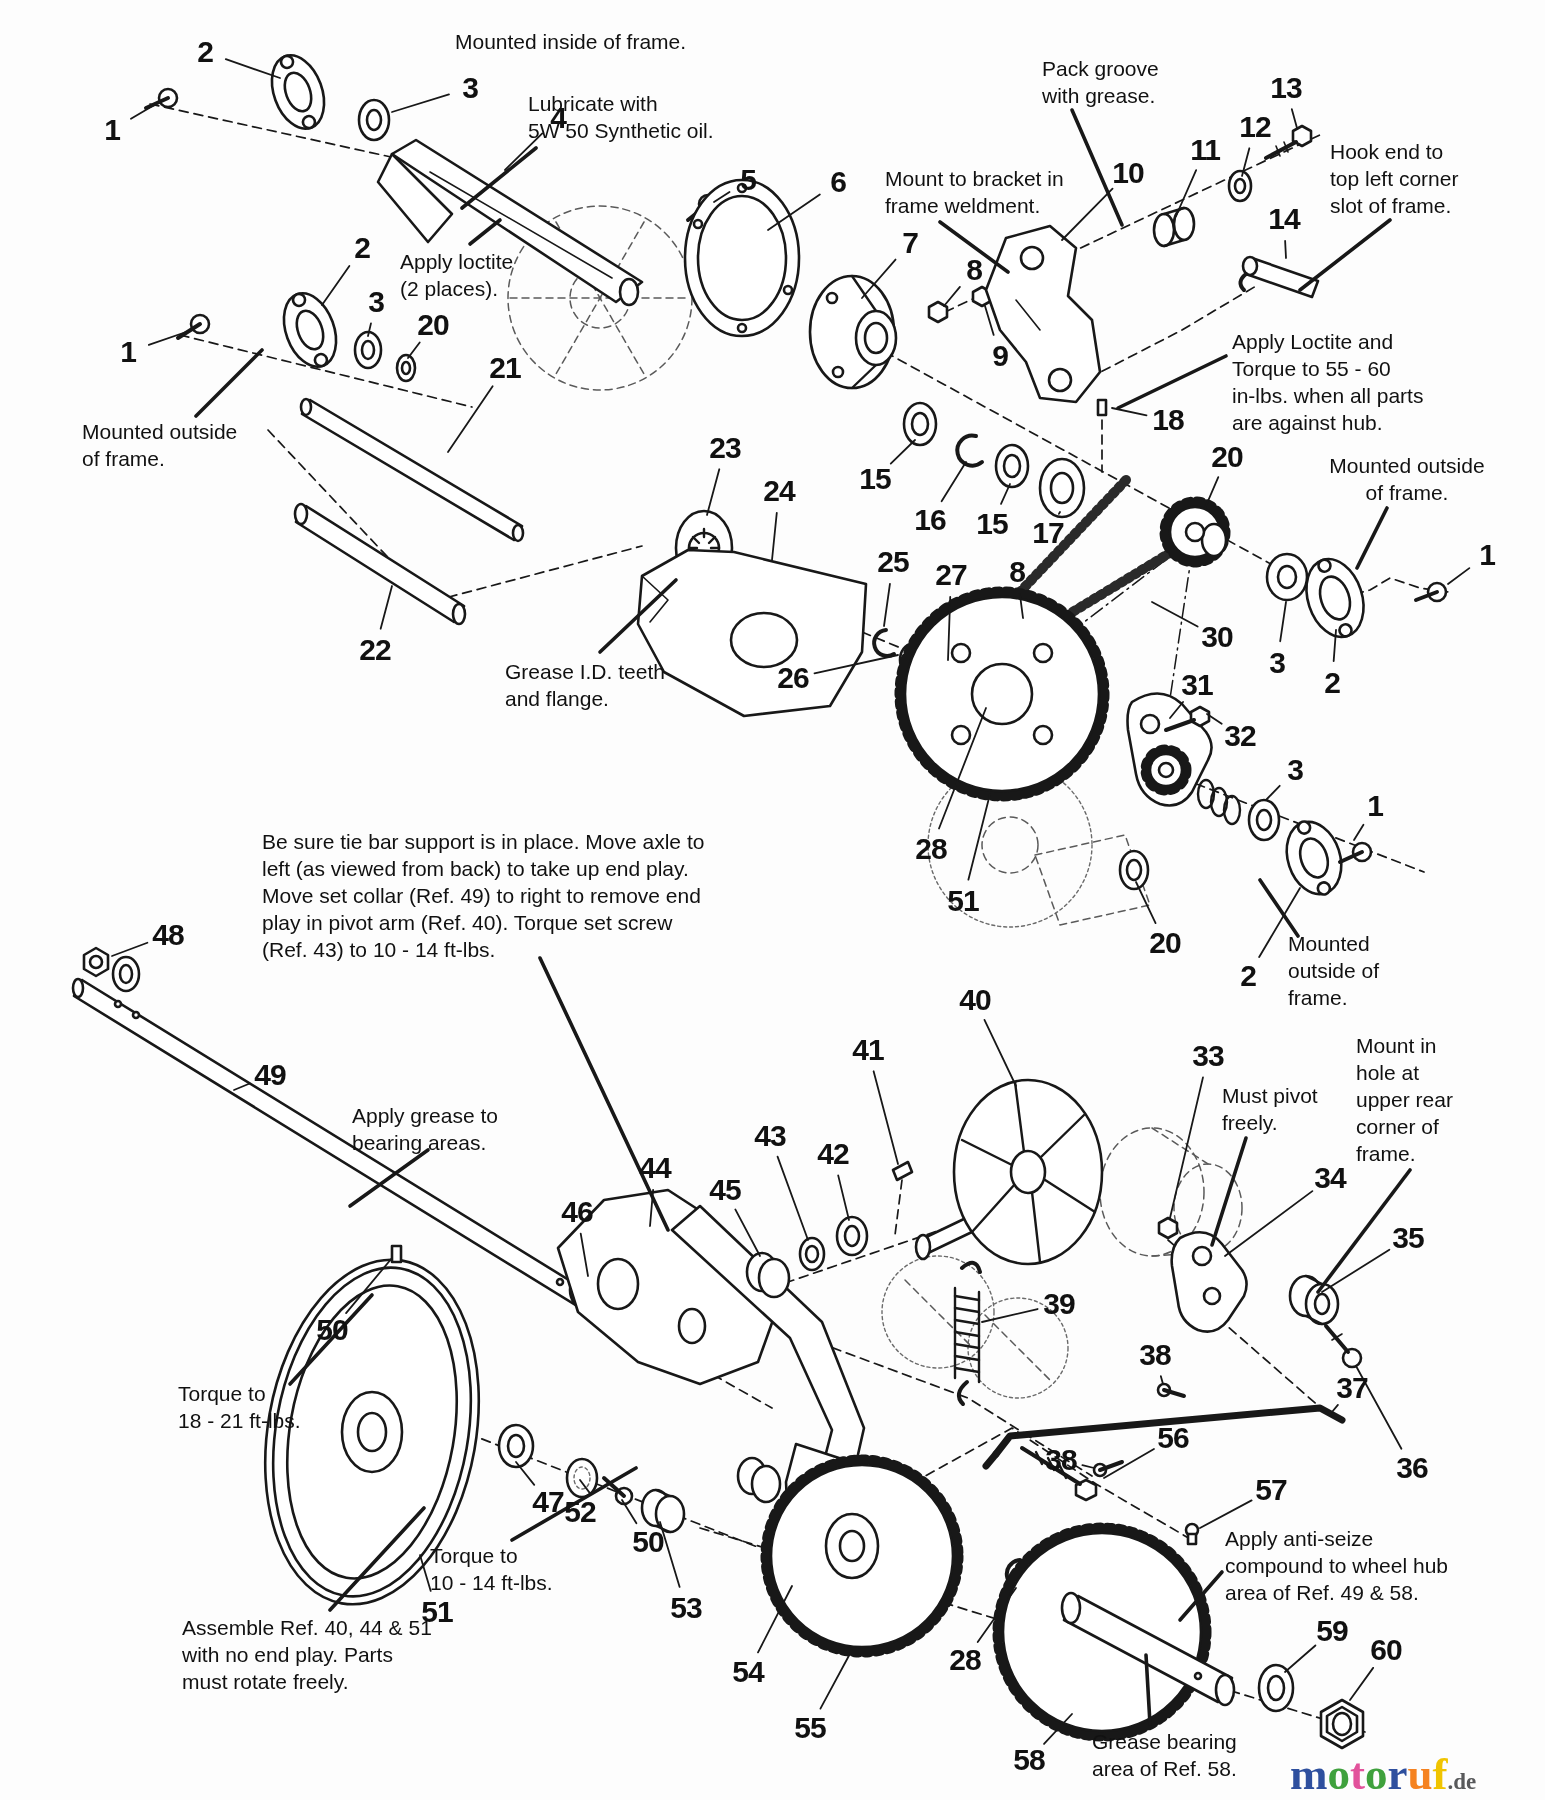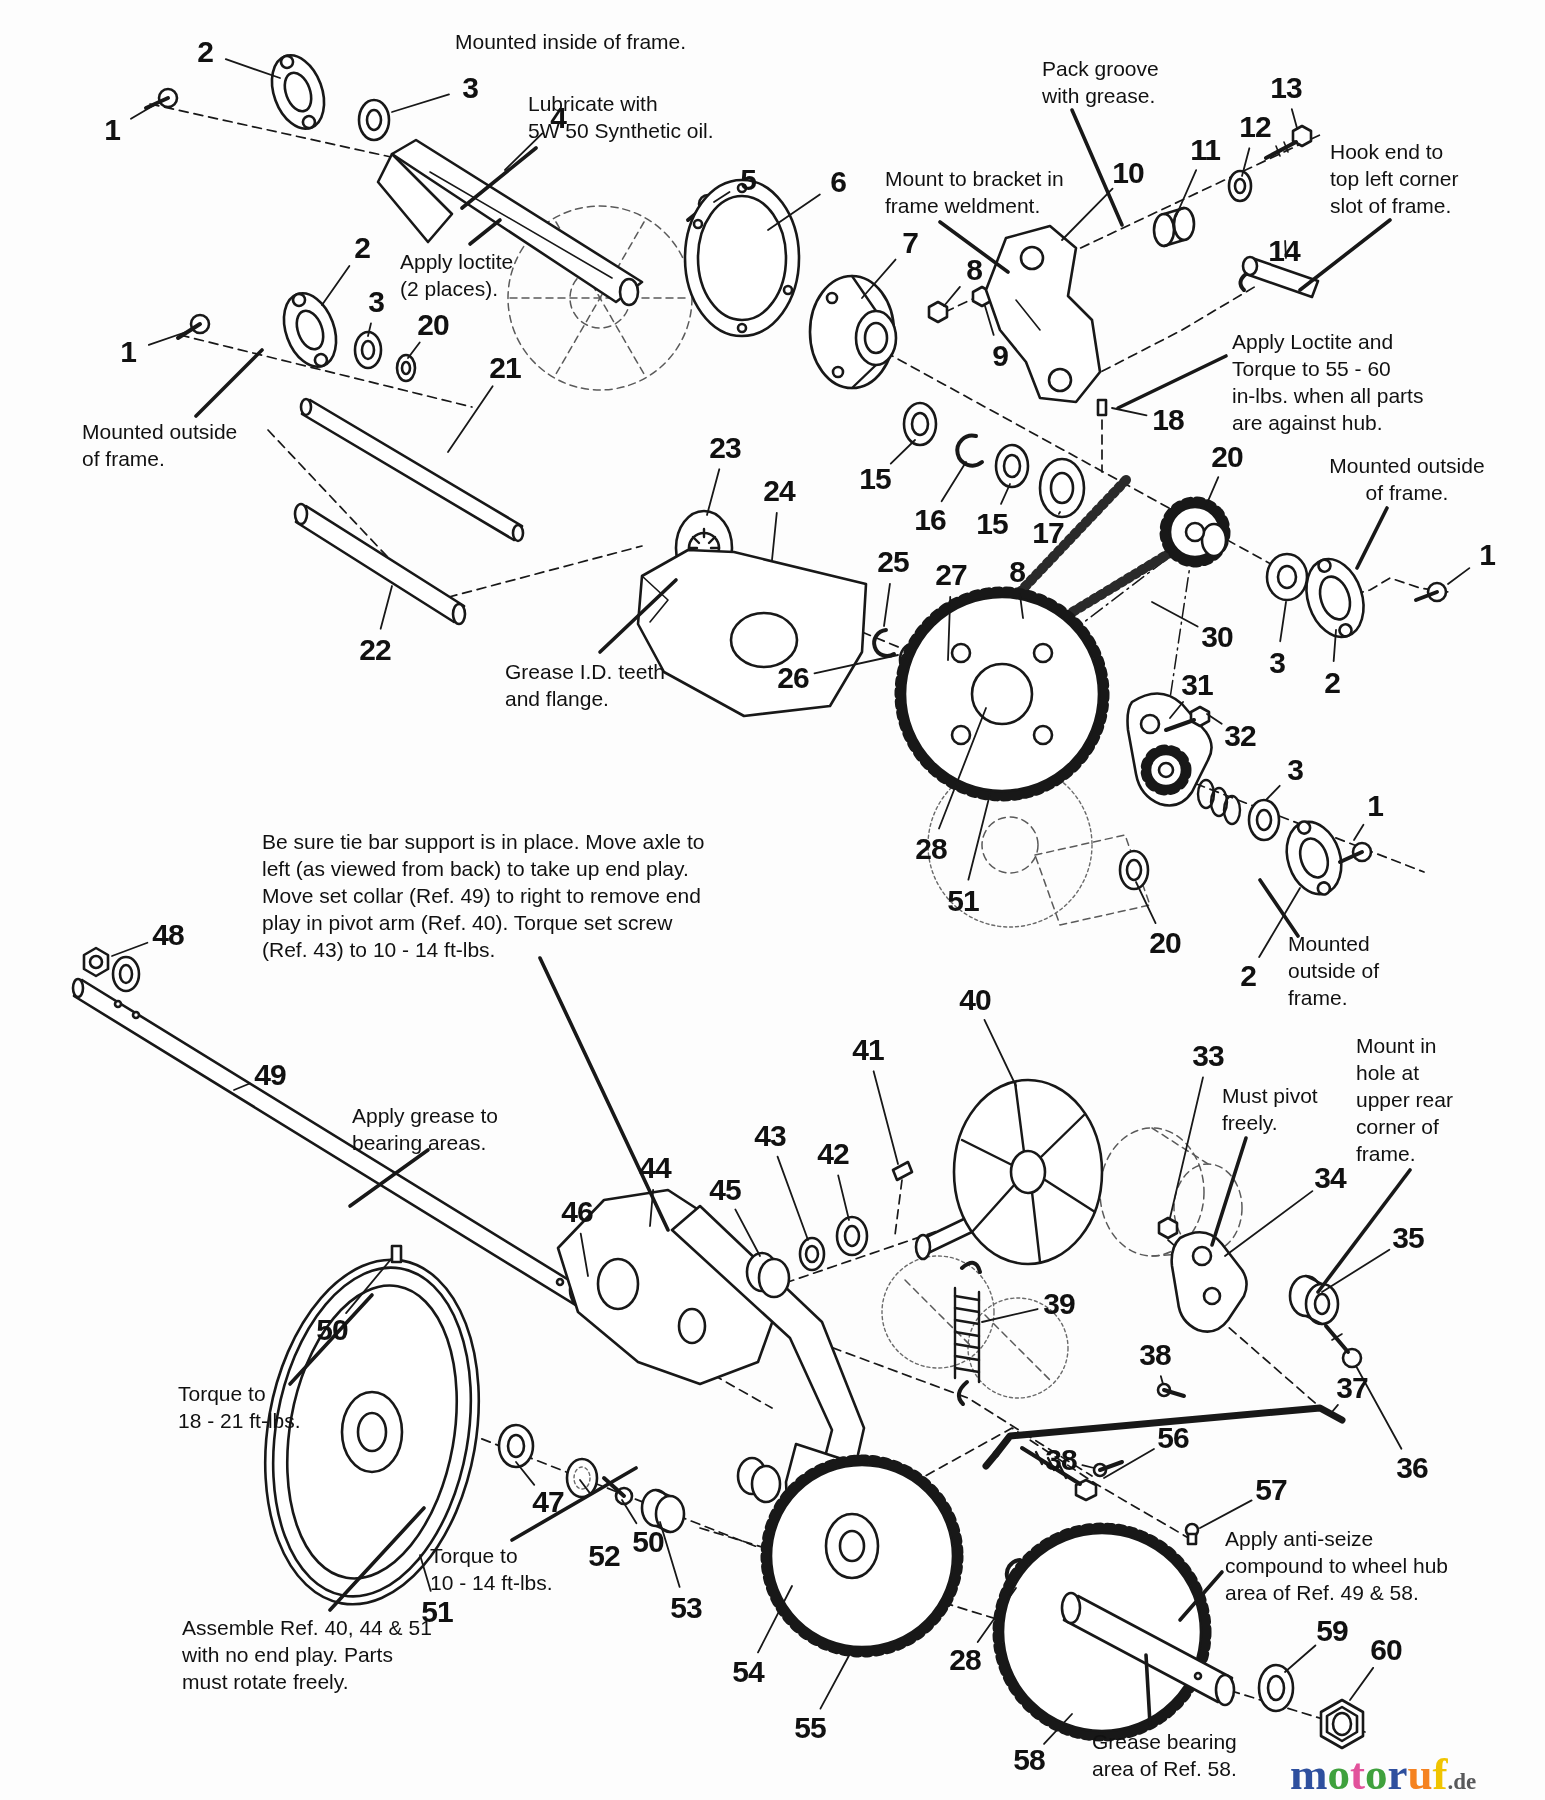--- a/index.html
+++ b/index.html
@@ -517,21 +517,21 @@
       <div class="pnum" style="left: 558px; top: 118px;">4</div>
       <div class="pnum" style="left: 748px; top: 180px;">5</div>
       <div class="pnum" style="left: 838px; top: 182px;">6</div>
       <div class="pnum" style="left: 910px; top: 243px;">7</div>
       <div class="pnum" style="left: 974px; top: 270px;">8</div>
       <div class="pnum" style="left: 1000px; top: 356px;">9</div>
       <div class="pnum" style="left: 1128px; top: 173px;">10</div>
       <div class="pnum" style="left: 1205px; top: 150px;">11</div>
       <div class="pnum" style="left: 1255px; top: 127px;">12</div>
       <div class="pnum" style="left: 1286px; top: 88px;">13</div>
-      <div class="pnum" style="left: 1284px; top: 219px; margin-top: 32px;">14</div>
+      <div class="pnum" style="left: 1284px; top: 219px;">14</div>
       <div class="pnum" style="left: 362px; top: 248px;">2</div>
       <div class="pnum" style="left: 376px; top: 302px;">3</div>
       <div class="pnum" style="left: 433px; top: 325px;">20</div>
       <div class="pnum" style="left: 128px; top: 352px;">1</div>
       <div class="pnum" style="left: 505px; top: 368px;">21</div>
       <div class="pnum" style="left: 375px; top: 650px;">22</div>
       <div class="pnum" style="left: 725px; top: 448px;">23</div>
       <div class="pnum" style="left: 779px; top: 491px;">24</div>
       <div class="pnum" style="left: 875px; top: 479px;">15</div>
       <div class="pnum" style="left: 930px; top: 520px;">16</div>
@@ -568,21 +568,21 @@
       <div class="pnum" style="left: 1330px; top: 1178px;">34</div>
       <div class="pnum" style="left: 1408px; top: 1238px;">35</div>
       <div class="pnum" style="left: 1412px; top: 1468px;">36</div>
       <div class="pnum" style="left: 1352px; top: 1388px;">37</div>
       <div class="pnum" style="left: 1059px; top: 1304px;">39</div>
       <div class="pnum" style="left: 1155px; top: 1355px;">38</div>
       <div class="pnum" style="left: 1061px; top: 1460px;">38</div>
       <div class="pnum" style="left: 332px; top: 1330px;">50</div>
       <div class="pnum" style="left: 437px; top: 1612px;">51</div>
       <div class="pnum" style="left: 548px; top: 1502px;">47</div>
-      <div class="pnum" style="left: 604px; top: 1512px; margin-top: 44px;">52</div>
+      <div class="pnum" style="left: 580px; top: 1512px;">52</div>
       <div class="pnum" style="left: 648px; top: 1542px;">50</div>
       <div class="pnum" style="left: 686px; top: 1608px;">53</div>
       <div class="pnum" style="left: 748px; top: 1672px;">54</div>
       <div class="pnum" style="left: 810px; top: 1728px;">55</div>
       <div class="pnum" style="left: 965px; top: 1660px;">28</div>
       <div class="pnum" style="left: 1173px; top: 1438px;">56</div>
       <div class="pnum" style="left: 1271px; top: 1490px;">57</div>
       <div class="pnum" style="left: 1029px; top: 1760px;">58</div>
       <div class="pnum" style="left: 1332px; top: 1631px;">59</div>
       <div class="pnum" style="left: 1386px; top: 1650px;">60</div>

